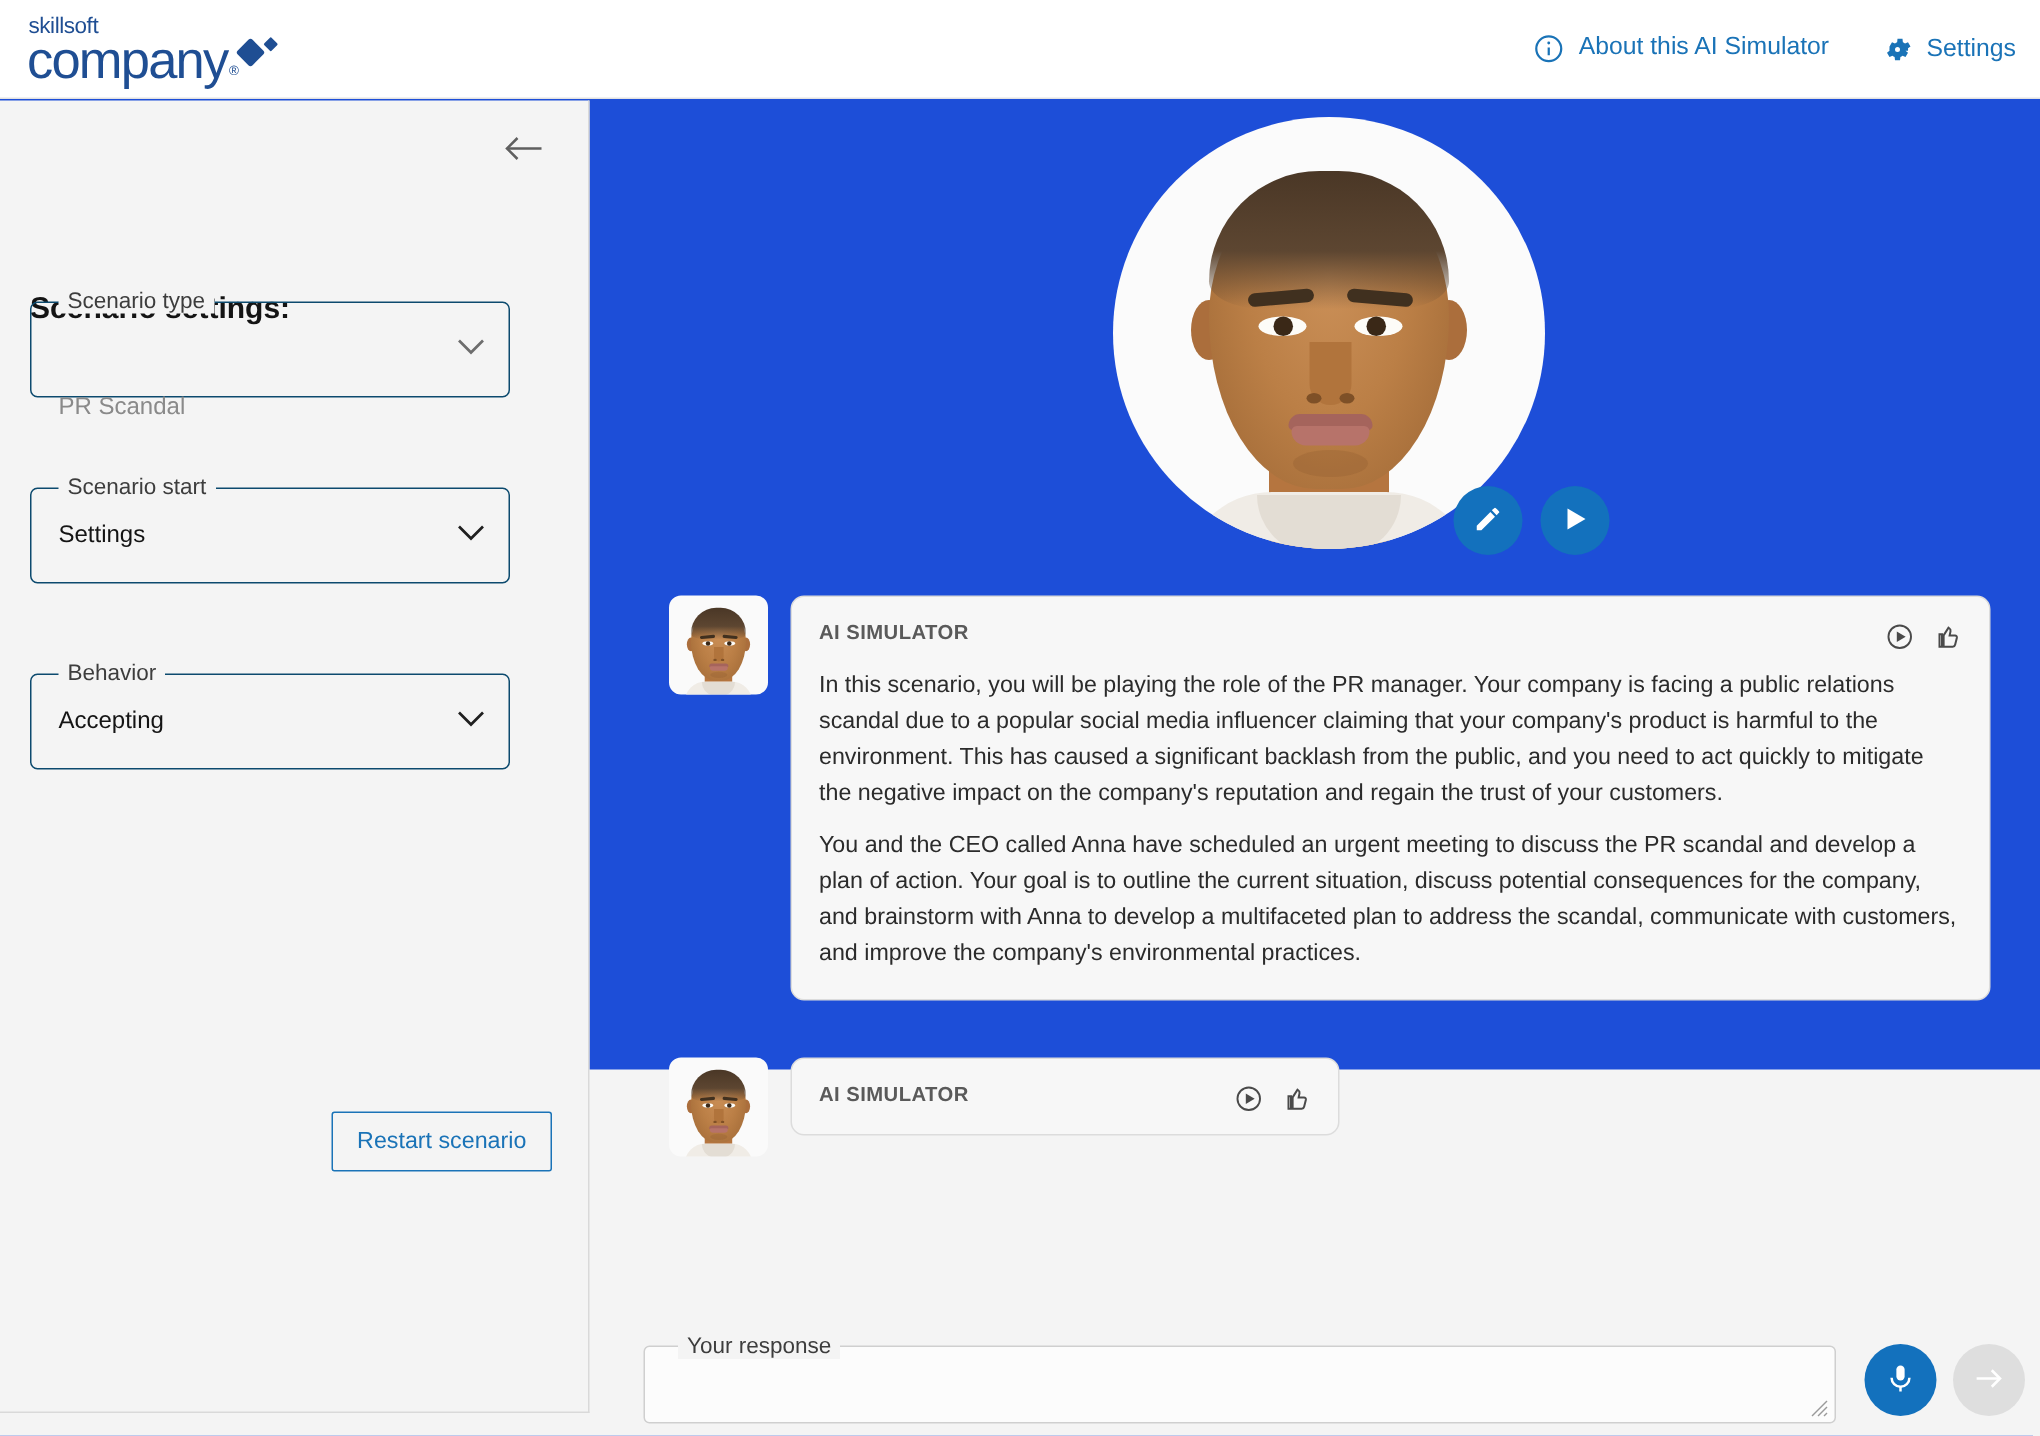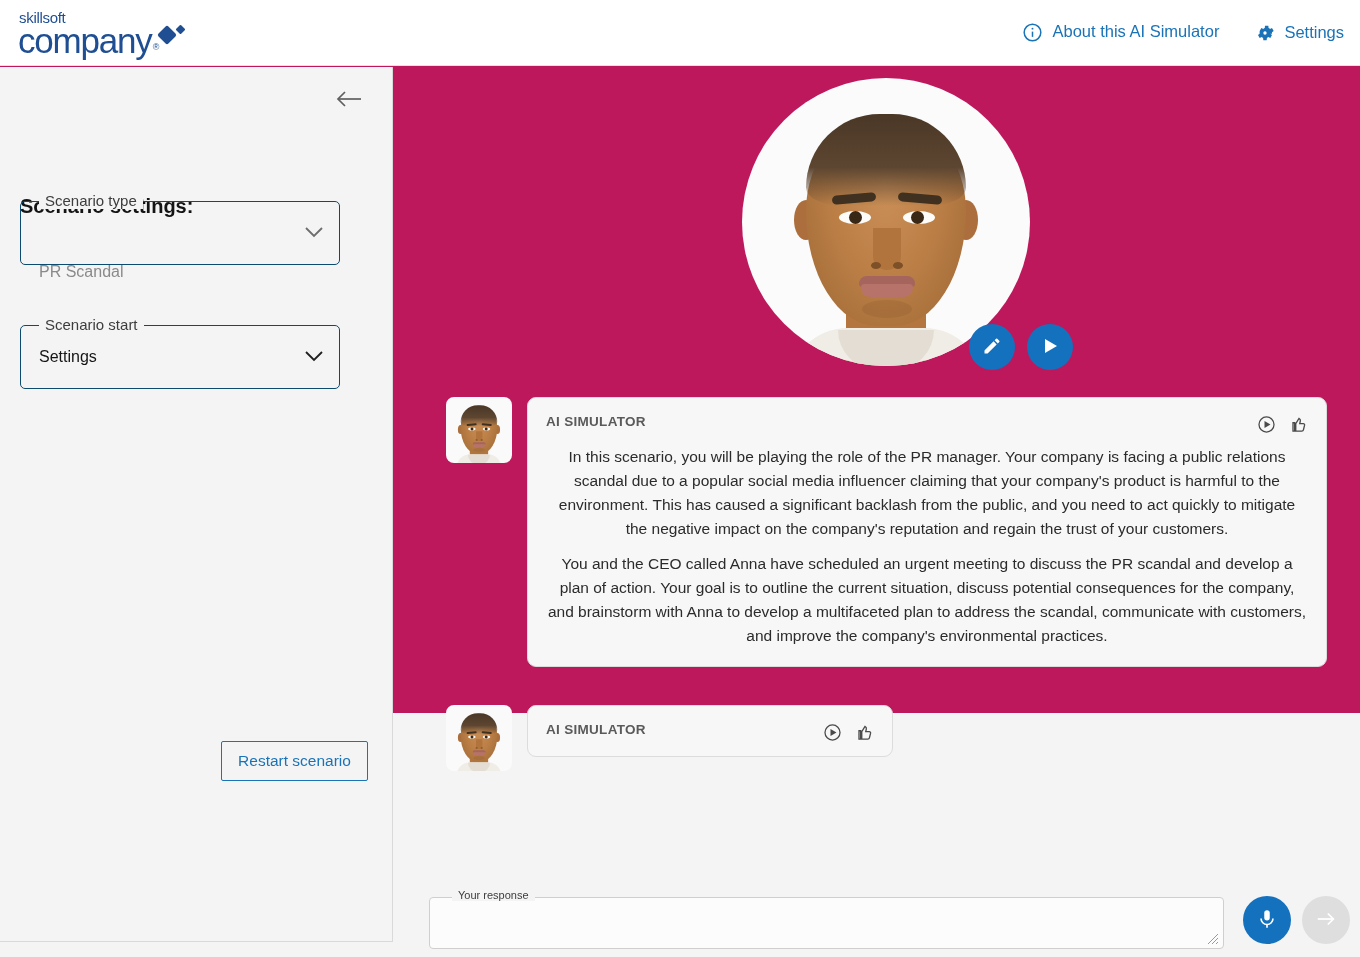--- a/index.html
+++ b/index.html
@@ -2,21 +2,21 @@
 <html><head>
 <meta charset="utf-8">
 <style>
   * { box-sizing: border-box; margin: 0; padding: 0; }
   html, body {
     width: 1360px; height: 957px;
     font-family: "Liberation Sans", sans-serif;
     background: #f4f4f4;
     overflow: hidden;
   }
-  .app { position: relative; width: 1360px; height: 713px; background: #be185d; }
+  .app { position: relative; width: 1360px; height: 713px; background: #1d4ed8; }
 
   
   .header {
     position: absolute; top: 0; left: 0; width: 1360px; height: 66px;
     background: #ffffff; border-bottom: 1px solid #e2e2e2;
     display: flex; align-items: center; justify-content: space-between;
   }
   .brand { padding-left: 18px; display: flex; flex-direction: column; line-height: 1; }
   .brand-top {
     font-size: 15px; color: #1f4e93; font-weight: 400; letter-spacing: -0.3px;
@@ -124,21 +124,21 @@
   .fab {
     position: absolute; width: 46px; height: 46px; border-radius: 50%;
     background: #1371bd; display: flex; align-items: center; justify-content: center;
     cursor: pointer; border: none;
   }
   .fab.edit { left: 575px; top: 257px; }
   .fab.play { left: 633px; top: 257px; }
 
   
   .chat { position: absolute; top: 330px; left: 0; width: 966px; }
-  .msg { display: flex; align-items: flex-start; text-align: center; }
+  .msg { display: flex; align-items: flex-start; }
   .msg + .msg { margin-top: 38px; }
   .msg-avatar {
     width: 66px; height: 66px; border-radius: 8px; overflow: hidden;
     flex: 0 0 66px; background: #fafafa; margin-left: 52px; position: relative;
   }
   .mini { transform: scale(0.229); transform-origin: top left; width: 288px; height: 288px; position: absolute; left: 0; top: 0; }
   .bubble {
     margin-left: 15px; background: #f7f7f7; border: 1px solid #dcdcdc;
     border-radius: 9px; padding: 16px 18px 18px 18px; position: relative;
   }
@@ -156,21 +156,21 @@
   .bubble.narrow p { font-size: 15.5px; margin-top: 8px; }
 
   
   .respbar { position: absolute; left: 429px; top: 891px; width: 931px; height: 66px; }
   .resp-field {
     position: absolute; left: 0; top: 6px; width: 795px; height: 52px;
     border: 1px solid #cfcfcf; border-radius: 4px; background: #fcfcfc;
   }
   .resp-label {
     position: absolute; top: -9px; left: 22px; padding: 0 6px; background: #f4f4f4;
-    font-size: 11px; color: #3d3d3d;
+    font-size: 15px; color: #3d3d3d;
   }
   .resp-input {
     position: absolute; inset: 0; width: 100%; height: 100%;
     border: none; outline: none; background: transparent; resize: none;
     padding: 10px 30px 10px 14px; font-family: inherit; font-size: 15px; color: #222;
   }
   .resize-grip {
     position: absolute; right: 4px; bottom: 3px; width: 14px; height: 14px;
     pointer-events: none; color: #9a9a9a;
   }
@@ -247,20 +247,29 @@
     <div class="field f2">
       <div class="field-label">Scenario start</div>
       <div class="field-value">Settings</div>
       <span class="chevron">
         <svg width="18" height="11" viewBox="0 0 18 11" fill="none" stroke="#1f1f1f" stroke-width="1.8">
             <polyline points="1,1 9,9 17,1"></polyline>
           </svg>
       </span>
     </div>
 
+    <div class="field f3">
+      <div class="field-label">Behavior</div>
+      <div class="field-value">Accepting</div>
+      <span class="chevron">
+        <svg width="18" height="11" viewBox="0 0 18 11" fill="none" stroke="#1f1f1f" stroke-width="1.8">
+            <polyline points="1,1 9,9 17,1"></polyline>
+          </svg>
+      </span>
+    </div>
 
     <button class="restart-btn">Restart scenario</button>
   </div>
 
   <div class="main">
 
     <div class="hero">
       <div class="hero-avatar">
         <div class="pa-neck"></div>
           <div class="pa-shirt"></div>

